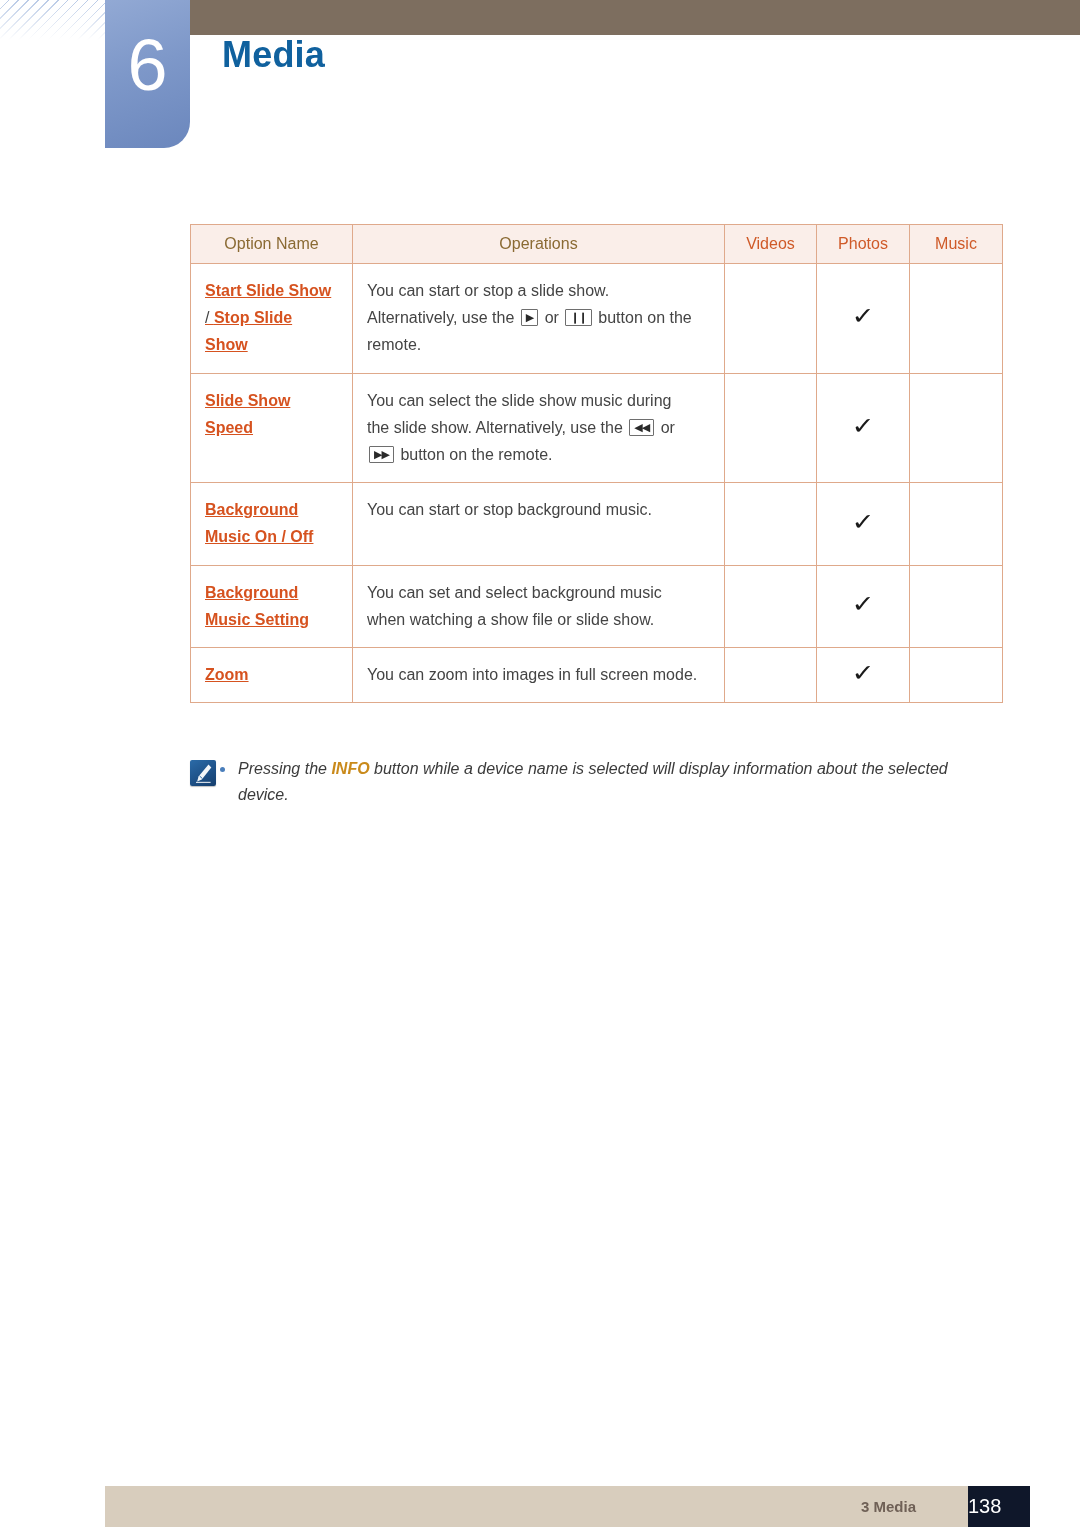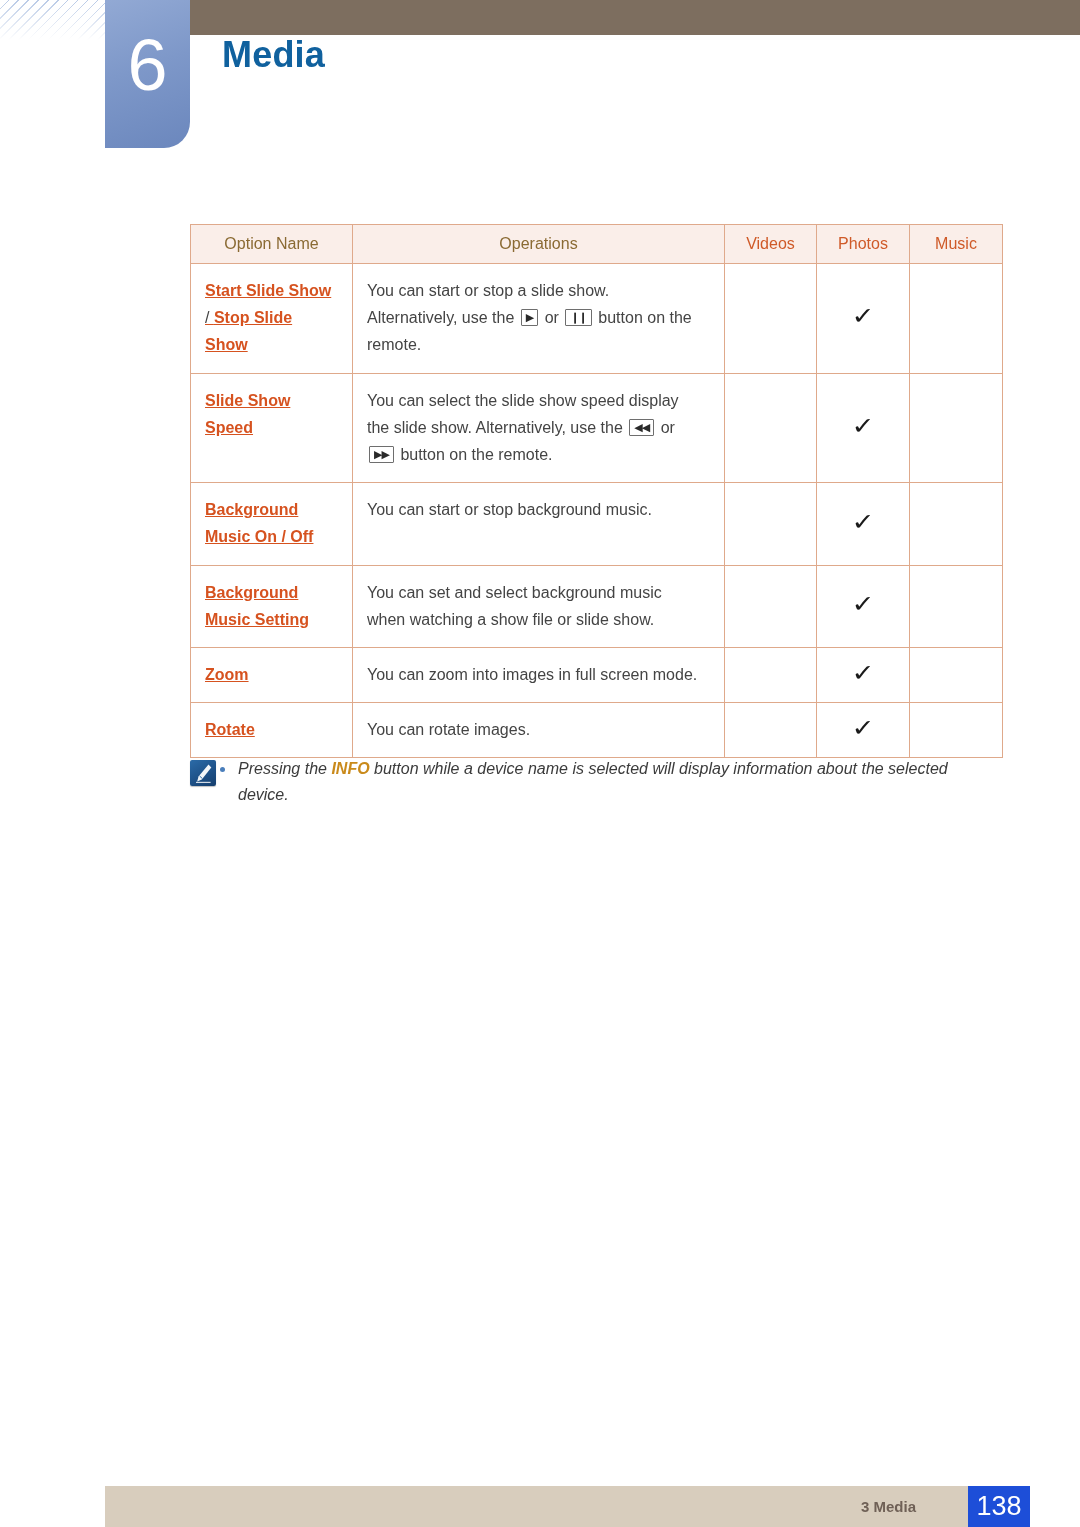--- a/index.html
+++ b/index.html
@@ -202,25 +202,25 @@
     font-size: 15px;
     color: #6f6056;
     font-weight: bold;
   }
   .page-box {
     position: absolute;
     left: 968px;
     top: 1486px;
     width: 62px;
     height: 41px;
-    background: #1d4ed8;
+    background: #0f172a;
     color: #ffffff;
-    font-size: 27px;
+    font-size: 20px;
     line-height: 41px;
-    text-align: center;
+    text-align: left;
     font-weight: 400;
   }
 </style>
 </head>
 <body>
 
 <div class="hatch"></div>
 <div class="topbar"></div>
 
 <div class="chapter-badge">6</div>
@@ -261,21 +261,21 @@
         </div>
       </td>
       <td class="check-cell"><span class="check"></span></td>
       <td class="check-cell"><span class="check">✓</span></td>
       <td class="check-cell"><span class="check"></span></td>
     </tr>
 
     <tr>
       <td class="opt-name">Slide Show Speed</td>
       <td>
-        <div>You can select the slide show speed display</div>
+        <div>You can select the slide show music during</div>
         <div>
           <span>the slide show. Alternatively, use the</span>
           <span class="keycap">◀◀</span>
           <span>or</span>
         </div>
         <div>
           <span class="keycap">▶▶</span>
           <span>button on the remote.</span>
         </div>
       </td>
@@ -311,27 +311,20 @@
     </tr>
 
     <tr>
       <td class="opt-name">Zoom</td>
       <td>You can zoom into images in full screen mode.</td>
       <td class="check-cell"><span class="check"></span></td>
       <td class="check-cell"><span class="check">✓</span></td>
       <td class="check-cell"><span class="check"></span></td>
     </tr>
 
-    <tr>
-      <td class="opt-name">Rotate</td>
-      <td>You can rotate images.</td>
-      <td class="check-cell"><span class="check"></span></td>
-      <td class="check-cell"><span class="check">✓</span></td>
-      <td class="check-cell"><span class="check"></span></td>
-    </tr>
 
   </tbody>
 </table>
 
 <div class="note-block">
   <div class="note-icon">
     <svg width="26" height="26" viewBox="0 0 26 26" aria-hidden="true">
       <rect x="0" y="0" width="26" height="26" rx="2" fill="none"></rect>
       <path d="M18.5 4.5 L8.5 16.5 L7.2 21.4 L11.8 19.6 L21.3 7.6 Z" fill="#ffffff" opacity="0.95"></path>
       <path d="M6.0 21.8 L20.6 21.8 L20.6 23.0 L6.0 23.0 Z" fill="#ffffff" opacity="0.8"></path>

